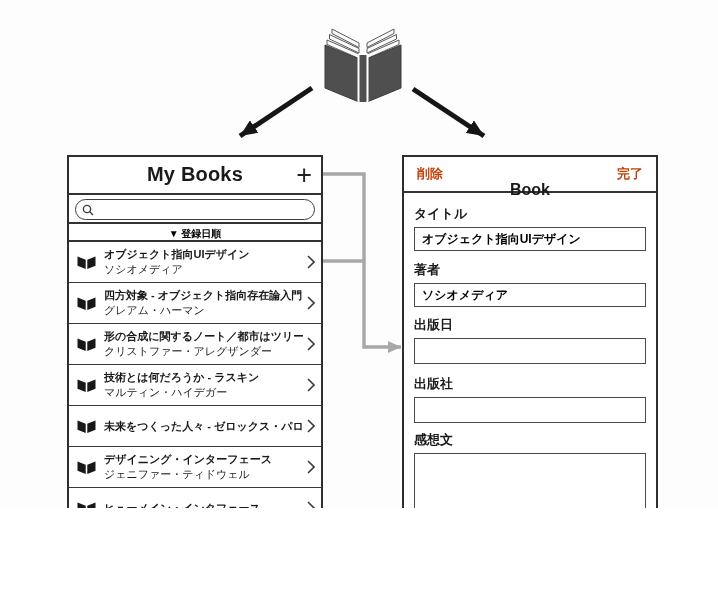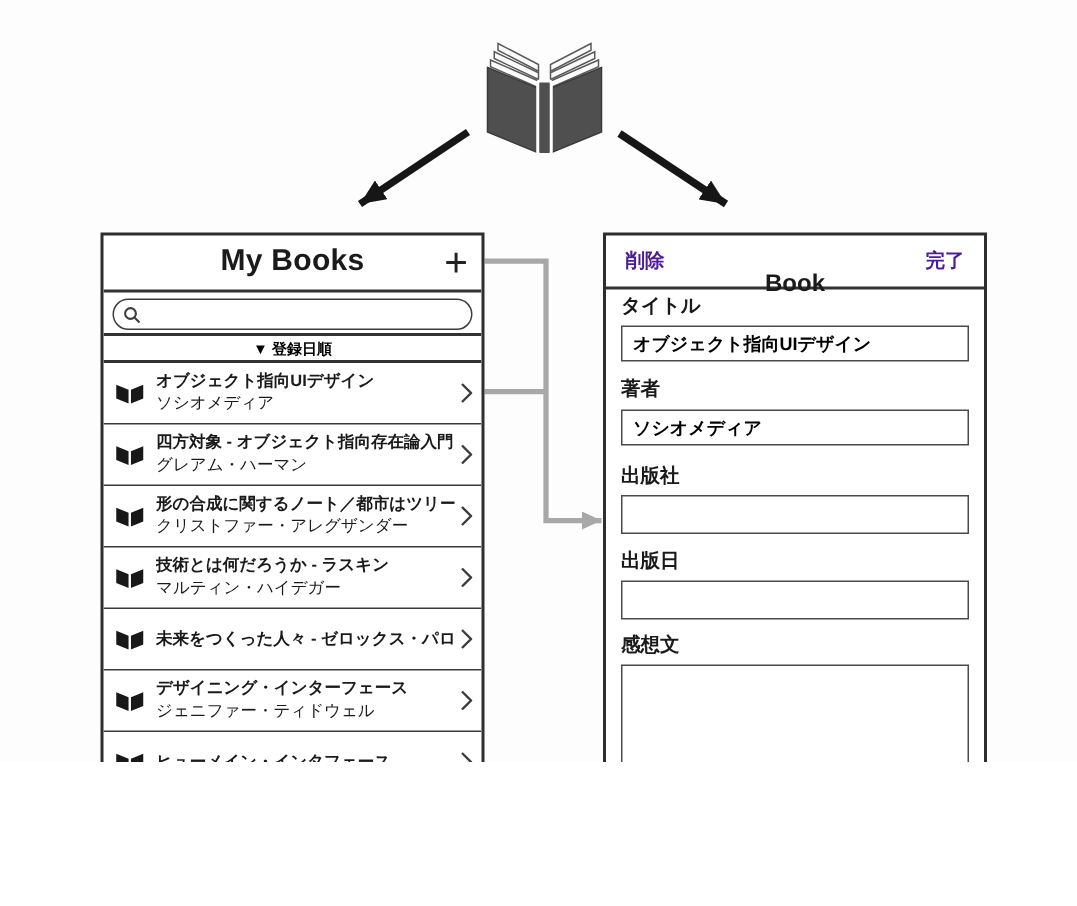--- a/index.html
+++ b/index.html
@@ -31,28 +31,28 @@
   .book-ic{flex:none;margin-right:8px;}
   .book-text{flex:1;min-width:0;}
   .bt-title{font-size:11px;font-weight:bold;line-height:13px;white-space:nowrap;overflow:hidden;}
   .bt-author{font-size:11px;line-height:13px;margin-top:2px;white-space:nowrap;overflow:hidden;}
   .chev{flex:none;margin-left:4px;}
 
   
   .dp-header{position:relative;height:34px;border-bottom:2px solid #333;display:flex;align-items:center;
     justify-content:space-between;padding:0 13px;}
   .dp-btn{font-size:13px;font-weight:bold;background:none;border:none;padding:0;cursor:pointer;
-    color:#4c1d95;font-family:Liberation Serif, serif;}
+    color:#c2410c;font-family:Liberation Serif, serif;}
   .dp-title{position:absolute;left:50%;transform:translateX(-50%);font-size:16px;font-weight:bold;margin-top:32px;}
   .dp-body{padding:0 10px;}
   .fgroup label{display:block;font-size:13px;font-weight:bold;margin-bottom:6px;line-height:15px;}
   .fgroup input,.fgroup textarea{display:block;width:100%;box-sizing:border-box;border:1.3px solid #4a4a4a;
     background:#fff;font-size:12px;font-weight:600;padding:0 7px;font-family:inherit;outline:none;border-radius:0;}
   .fgroup input{height:24px;}
-  .g1{margin-top:3px;} .g2{margin-top:11px;font-family:Liberation Mono, monospace;} .g3{margin-top:12px;} .g4{margin-top:10px;} .g5{margin-top:9px;}
+  .g1{margin-top:13px;} .g2{margin-top:11px;} .g3{margin-top:12px;} .g4{margin-top:10px;} .g5{margin-top:9px;}
   .g3 input,.g4 input{height:26px;}
   .fgroup textarea{height:66px;resize:none;padding-top:4px;}
 
   .caption{position:absolute;width:256px;text-align:center;font-size:16px;font-weight:bold;}
   #cap-list{left:41px;top:551px;}
   #cap-detail{left:399px;top:552px;}
 </style>
 </head>
 <body>
 
@@ -215,28 +215,28 @@
 
     <div class="dp-body">
       <div class="fgroup g1">
         <label>タイトル</label>
         <input type="text" value="オブジェクト指向UIデザイン" style="">
       </div>
       <div class="fgroup g2">
         <label>著者</label>
         <input type="text" value="ソシオメディア" style="">
       </div>
+      <div class="fgroup g4">
+        <label>出版日</label>
+        <input type="text" value="" style="">
+      </div>
       <div class="fgroup g3">
         <label>出版社</label>
         <input type="text" value="" style="">
       </div>
-      <div class="fgroup g4">
-        <label>出版日</label>
-        <input type="text" value="" style="">
-      </div>
       <div class="fgroup g5">
         <label>感想文</label>
         <textarea value="" style=""></textarea>
       </div>
     </div>
   </div>
 
   <div class="caption" id="cap-list">本の一覧</div>
   <div class="caption" id="cap-detail">本の詳細</div>
 </div>

